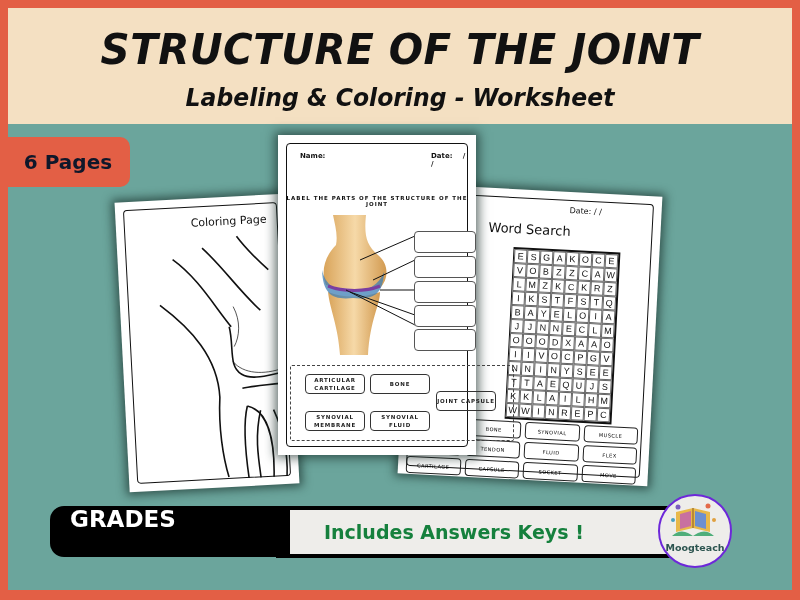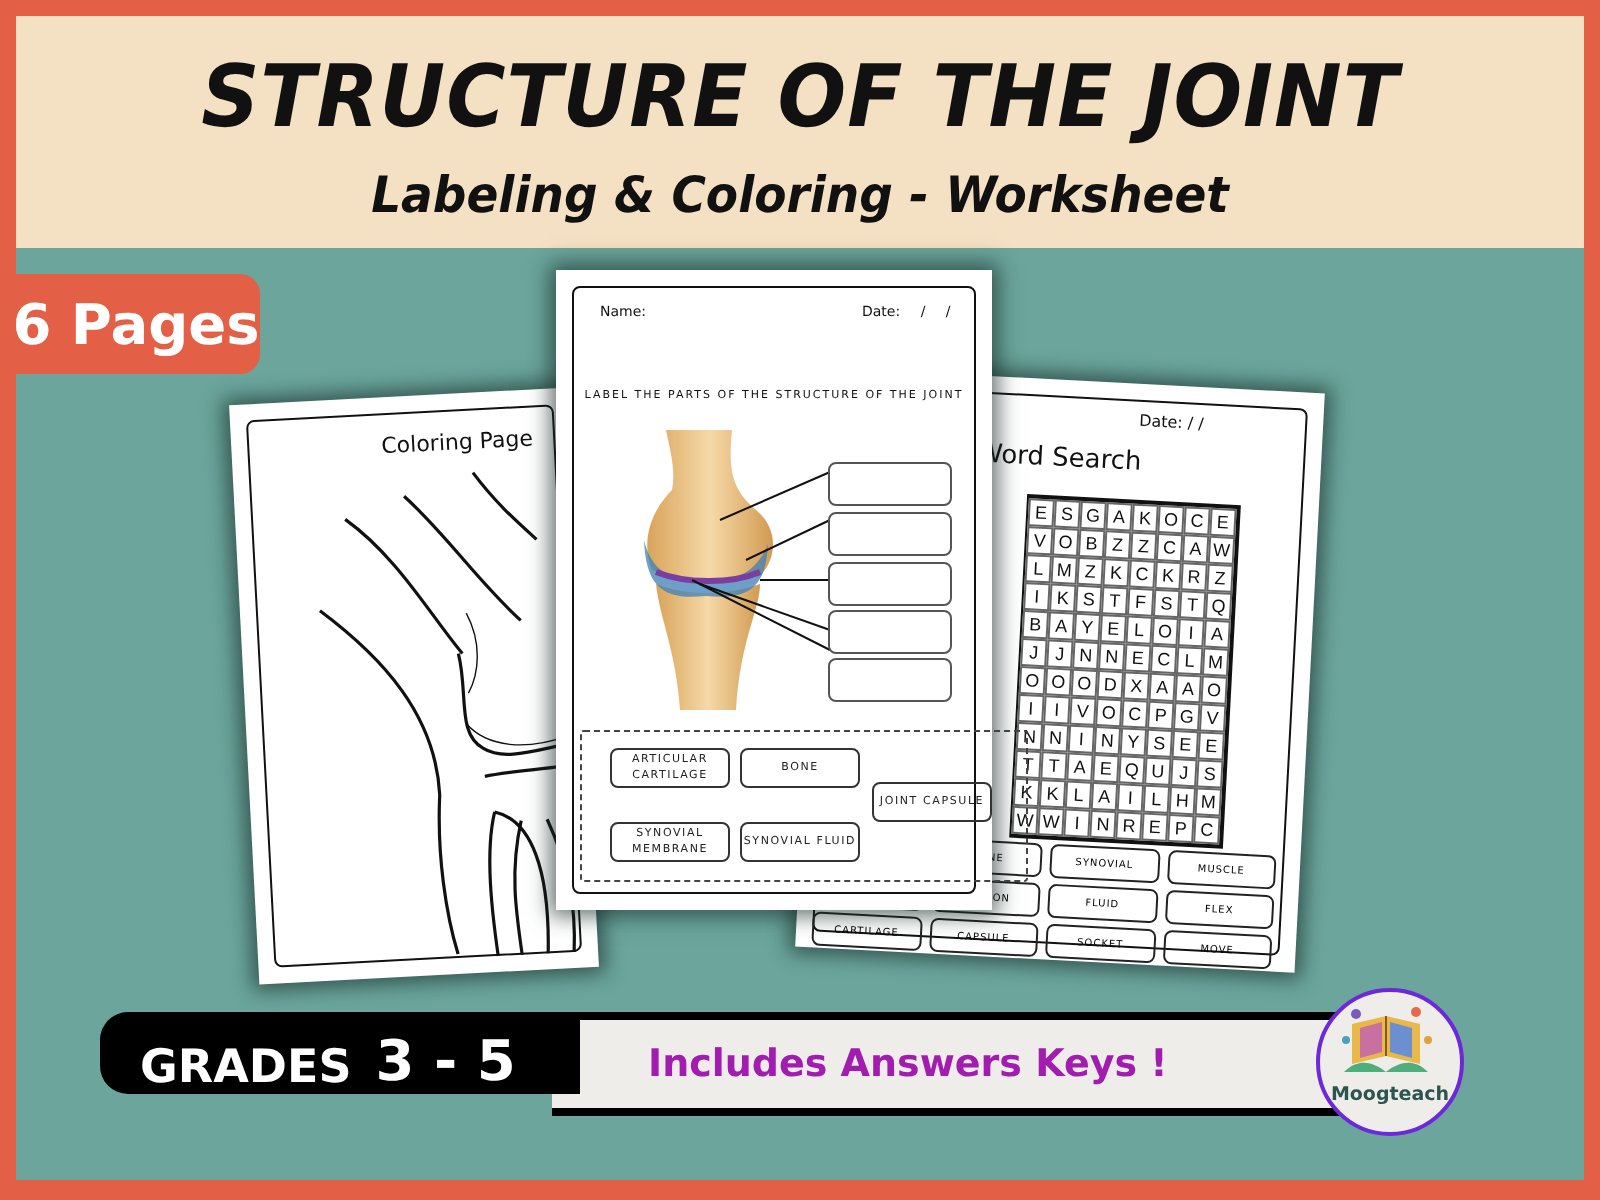--- a/index.html
+++ b/index.html
@@ -24,21 +24,21 @@
   }
   .subtitle {
     position: absolute; left: 0; right: 0; top: 77px;
     font-family: "DejaVu Sans", sans-serif; font-weight: bold;
     font-size: 25px; color: #111; line-height: 1;
     transform: scaleX(0.94);
   }
   .pages-badge {
     position: absolute; left: 0; top: 137px; width: 130px; height: 50px;
     background: #e35f45; border-radius: 0 10px 10px 0;
-    color: #ffffff; font-weight: bold; font-size: 28px;
+    color: #0f172a; font-weight: bold; font-size: 20px;
     display: flex; align-items: center; justify-content: center;
     box-sizing: border-box; padding-left: 6px;
   }
   
   .sheet {
     position: absolute; background: #fff;
     box-shadow: 0 0 10px 3px rgba(20,40,35,0.65);
   }
   .sheet .inner {
     position: absolute; left: 8px; top: 8px; right: 8px; bottom: 8px;
@@ -70,21 +70,21 @@
   }
   .ws-words {
     position: absolute; left: 8px; top: 232px; width: 230px;
     display: grid; grid-template-columns: repeat(4, 1fr); gap: 3px 4px;
   }
   .ws-words div {
     border: 1px solid #222; border-radius: 4px; height: 15px;
     font-size: 5px; letter-spacing: 0.5px; display: flex; align-items: center; justify-content: center;
   }
   .sheet-center {
-    left: 278px; top: 135px; width: 218px; height: 320px;
+    left: 278px; top: 135px; width: 198px; height: 320px; font-weight: bold;
   }
   .c-name { position: absolute; top: 17px; left: 22px; font-size: 7px; color: #111; }
   .c-date { position: absolute; top: 17px; left: 153px; font-size: 7px; color: #111; word-spacing: 8px; }
   .c-title { position: absolute; top: 38px; left: 0; right: 0; text-align: center; font-size: 12.5px; color: #111; }
   .c-sub { position: absolute; top: 60px; left: 0; right: 0; text-align: center; font-size: 5.5px; letter-spacing: 1px; color: #111; }
   .knee { position: absolute; left: 40px; top: 75px; }
   .label-box {
     position: absolute; left: 136px; width: 60px; height: 20px;
     border: 1px solid #555; border-radius: 4px; background: #fff;
   }
@@ -93,32 +93,32 @@
     border: 1.2px dashed #444; border-radius: 2px;
   }
   .wb-item {
     position: absolute; width: 60px; height: 20px;
     border: 1px solid #333; border-radius: 4px; box-sizing: border-box;
     font-size: 5.5px; letter-spacing: 0.8px; text-align: center; color: #222;
     display: flex; align-items: center; justify-content: center; line-height: 1.5;
   }
   
   .grades {
-    position: absolute; left: 50px; top: 506px; width: 240px; height: 41px;
+    position: absolute; left: 50px; top: 506px; width: 240px; height: 51px;
     background: #000; border-radius: 14px 0 0 14px; z-index: 3;
-    color: #fff; font-weight: bold; display: flex; align-items: flex-end;
+    color: #fff; font-weight: bold; display: flex; align-items: flex-start;
   }
   .grades .g-label { font-size: 23px; margin-left: 20px; }
   .grades .g-range { font-size: 28px; margin-left: 12px; font-weight: bold; }
   .answers {
     position: absolute; left: 276px; top: 506px; width: 414px; height: 52px;
     background: #eeedea; border: 4px solid #000; border-left: none; box-sizing: border-box;
     z-index: 2; display: flex; align-items: center;
   }
-  .answers span { margin-left: 48px; font-weight: bold; font-size: 19px; color: #a21caf; }
+  .answers span { margin-left: 48px; font-weight: bold; font-size: 19px; color: #15803d; }
   .logo {
     position: absolute; left: 658px; top: 494px; width: 74px; height: 74px;
     border-radius: 50%; background: #eeedea; border: 2px solid #6d28d9; z-index: 4;
     box-sizing: border-box; overflow: hidden;
   }
   .logo-text {
     position: absolute; left: 0; right: 0; top: 46px; text-align: center;
     font-size: 9.5px; font-weight: bold; color: #2d5550;
   }
 </style>
@@ -311,21 +311,20 @@
     <div class="wb-item" style="left:14px;top:8px">ARTICULAR CARTILAGE</div>
     <div class="wb-item" style="left:79px;top:8px">BONE</div>
     <div class="wb-item" style="left:145px;top:25px">JOINT CAPSULE</div>
     <div class="wb-item" style="left:14px;top:45px">SYNOVIAL MEMBRANE</div>
     <div class="wb-item" style="left:79px;top:45px">SYNOVIAL FLUID</div>
   </div>
 </div>
 
 <div class="grades">
   <span class="g-label">GRADES</span>
-  <span class="g-range">3 - 5</span>
 </div>
 <div class="answers">
   <span>Includes Answers Keys !</span>
 </div>
 <div class="logo">
   <svg width="66" height="46" viewBox="0 0 66 46" style="position:absolute;left:0;top:2px">
     <path d="M16 34 L33 30 L50 34 L50 14 L33 10 L16 14 Z" fill="#e8b84a"></path>
     <path d="M33 10 L33 30" stroke="#8a5a20" stroke-width="1"></path>
     <path d="M20 16 L31 13 L31 28 L20 31 Z" fill="#c870a0"></path>
     <path d="M35 13 L46 16 L46 31 L35 28 Z" fill="#6c8fd0"></path>

